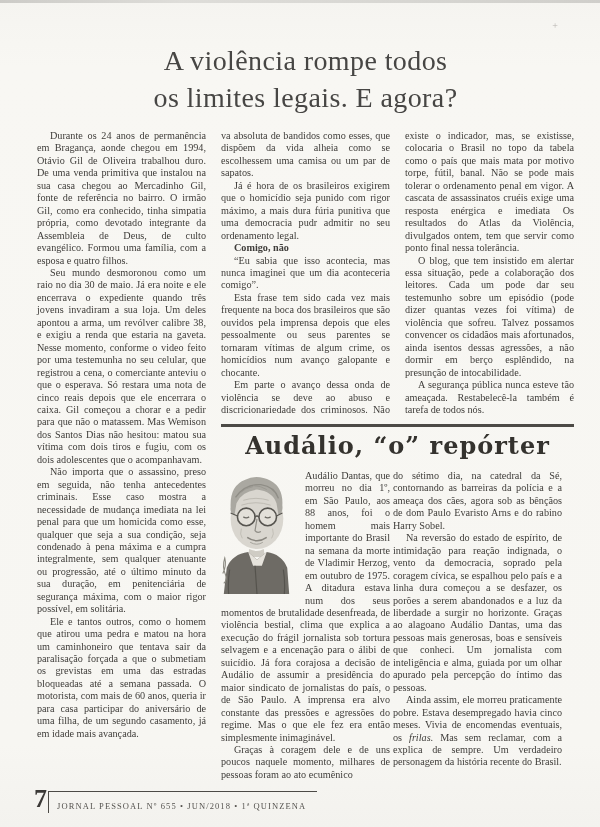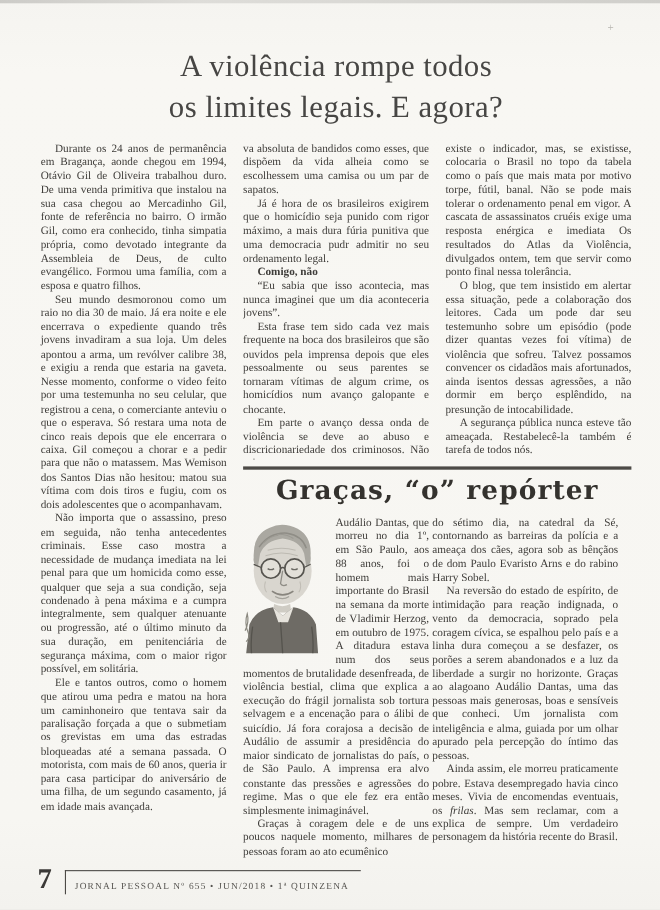--- a/index.html
+++ b/index.html
@@ -34,21 +34,21 @@
     font-family:"DejaVu Serif", serif; font-weight:bold; text-align:center;
     font-size:24px; letter-spacing:1px; color:#34322e; margin:4px 0 10px 0;
   }
   .a2-cols { display:flex; gap:3px; height:318px; overflow:hidden; }
   .portrait {
     float:left; width:82px; height:122px; margin:2px 8px 2px -6px;
   }
   .footer { position:absolute; left:34px; bottom:14px; display:flex; align-items:flex-start; }
   .pagenum { font-weight:bold; font-size:26px; line-height:24px; color:#3b3937; letter-spacing:-1px; }
   .fline {
-    margin-left:13px; margin-top:4px; border-top:1.5px solid #4c4a46; border-left:1.5px solid #4c4a46;
+    margin-left:2px; margin-top:4px; border-top:1.5px solid #4c4a46; border-left:1.5px solid #4c4a46;
     padding:3px 10px 0 8px; min-width:250px;
   }
   .ftext { font-size:8.5px; letter-spacing:1.1px; color:#55534f; }
   .it { font-style:italic; }
 </style>
 </head>
 <body>
 
 <div class="page">
   <div class="scan-top"></div>
@@ -65,34 +65,34 @@
       <p>Ele e tantos outros, como o homem que atirou uma pedra e matou na hora um caminhoneiro que tentava sair da paralisação forçada a que o submetiam os grevistas em uma das estradas bloqueadas até a semana passada. O motorista, com mais de 60 anos, queria ir para casa participar do aniversário de uma filha, de um segundo casamento, já em idade mais avançada.</p>
     </div>
 
     <div class="right-block">
 
       <div class="a1-cols">
         <div class="col">
           <p class="noindent">va absoluta de bandidos como esses, que dispõem da vida alheia como se escolhessem uma camisa ou um par de sapatos.</p>
           <p>Já é hora de os brasileiros exigirem que o homicídio seja punido com rigor máximo, a mais dura fúria punitiva que uma democracia pudr admitir no seu ordenamento legal.</p>
           <div class="subhead">Comigo, não</div>
-          <p>“Eu sabia que isso acontecia, mas nunca imaginei que um dia aconteceria jovens”.</p>
+          <p>“Eu sabia que isso acontecia, mas nunca imaginei que um dia aconteceria comigo”.</p>
           <p>Esta frase tem sido cada vez mais frequente na boca dos brasileiros que são ouvidos pela imprensa depois que eles pessoalmente ou seus parentes se tornaram vítimas de algum crime, os homicídios num avanço galopante e chocante.</p>
           <p>Em parte o avanço dessa onda de violência se deve ao abuso e discricionariedade dos criminosos. Não sei se</p>
         </div>
         <div class="col">
           <p class="noindent">existe o indicador, mas, se existisse, colocaria o Brasil no topo da tabela como o país que mais mata por motivo torpe, fútil, banal. Não se pode mais tolerar o ordenamento penal em vigor. A cascata de assassinatos cruéis exige uma resposta enérgica e imediata Os resultados do Atlas da Violência, divulgados ontem, tem que servir como ponto final nessa tolerância.</p>
           <p>O blog, que tem insistido em alertar essa situação, pede a colaboração dos leitores. Cada um pode dar seu testemunho sobre um episódio (pode dizer quantas vezes foi vítima) de violência que sofreu. Talvez possamos convencer os cidadãos mais afortunados, ainda isentos dessas agressões, a não dormir em berço esplêndido, na presunção de intocabilidade.</p>
           <p>A segurança pública nunca esteve tão ameaçada. Restabelecê-la também é tarefa de todos nós.</p>
         </div>
       </div>
 
       <hr class="a2-rule">
 
-      <h2 class="a2-headline">Graças, “o” repórter</h2>
+      <h2 class="a2-headline">Audálio, “o” repórter</h2>
 
       <div class="a2-cols">
         <div class="col">
           <svg class="portrait" viewBox="0 0 82 125" xmlns="http://www.w3.org/2000/svg">
             <ellipse cx="42" cy="48" rx="27" ry="31" fill="#d9d6cf"></ellipse>
             <path d="M15,36 Q14,14 30,8 Q42,2 56,9 Q69,16 68,34 Q69,42 64,44 L62,32 Q58,20 42,18 Q26,20 21,32 L19,44 Q14,42 15,36 Z" fill="#aaa8a1"></path>
             <path d="M20,26 Q30,12 46,13 Q60,15 64,27" fill="none" stroke="#8f8d86" stroke-width="1.4"></path>
             <path d="M24,22 q6,-6 14,-7 M38,14 q8,0 14,4" fill="none" stroke="#9b9992" stroke-width="1"></path>
             <path d="M26,34 q15,-5 30,0 M28,29 q13,-4 26,0" fill="none" stroke="#bdbab2" stroke-width="1"></path>
             <circle cx="31" cy="46" r="9" fill="#e3e0d9" stroke="#56544f" stroke-width="1.6"></circle>

